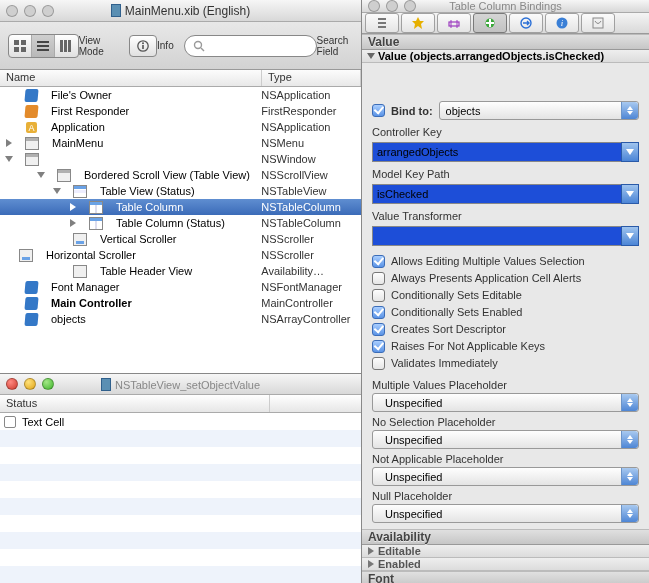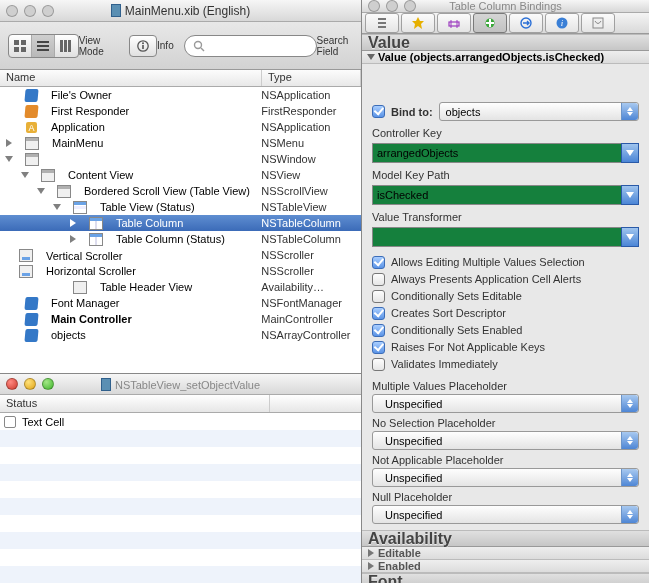--- a/index.html
+++ b/index.html
@@ -61,29 +61,29 @@
   .preview-toolbar .ph { width: 270px; padding: 2px 6px; font-size: 11px; color: #333; border-right: 1px solid #ccc; }
   .preview-rows { flex:1; background:#fff; }
   .prow { height: 17px; display: flex; align-items: center; padding: 0 4px; gap: 6px; }
   .prow.alt { background: #eef3fb; }
   .chk { width: 12px; height: 12px; border: 1px solid #888; border-radius: 2px; background: #fff; }
 
   
   .mini-toolbar { height: 24px; background: linear-gradient(#f4f4f4,#d9d9d9); border-bottom: 1px solid #9a9a9a; display:flex; padding: 0 3px; gap: 2px; align-items:center; justify-content:flex-start; }
   .mini-btn { width: 34px; height: 20px; border: 1px solid #a0a0a0; border-radius: 3px; background: linear-gradient(#fbfbfb,#e4e4e4); display:flex; align-items:center; justify-content:center; }
   .mini-btn.active { background: linear-gradient(#d5d5d5,#c2c2c2); border-color:#7a7a7a; }
-  .section-bar { height: 17px; background: linear-gradient(#e0e0e0,#c6c6c6); border-top: 1px solid #bbb; border-bottom: 1px solid #999; font-size: 16px; font-weight: bold; color: #444; display:flex; align-items:center; padding: 0 6px; text-shadow: 0 1px 0 rgba(255,255,255,0.6); }
+  .section-bar { height: 17px; background: linear-gradient(#e0e0e0,#c6c6c6); border-top: 1px solid #bbb; border-bottom: 1px solid #999; font-size: 12px; font-weight: bold; color: #444; display:flex; align-items:center; padding: 0 6px; text-shadow: 0 1px 0 rgba(255,255,255,0.6); }
   .disclose-row { height: 17px; background: linear-gradient(#eee,#dcdcdc); border-bottom: 1px solid #bbb; display:flex; align-items:center; padding: 0 6px; gap: 4px; font-weight: bold; }
   .disclose-row.closed { color:#555; }
   .disclose-row .tri.open { border-left-color:#666; }
   .disclose-row .tri { border-left-color:#777; }
   .panel { padding: 6px 10px; display:flex; flex-direction:column; gap: 4px; font-size: 11px; color:#333; }
   .field-label { font-size: 11px; color: #333; margin-top: 2px; }
   .combo { display:flex; height: 20px; }
-  .combo input { flex:1; border: 1px solid #888; border-right: 0; border-radius: 0; padding: 0 4px; font-size: 11px; font-family: inherit; background: #15803d; }
+  .combo input { flex:1; border: 1px solid #888; border-right: 0; border-radius: 0; padding: 0 4px; font-size: 11px; font-family: inherit; background: #1d4ed8; }
   .combo .drop { width: 18px; border: 1px solid #2a5aa8; background: linear-gradient(#9fc4ee,#4b85d6); display:flex; align-items:center; justify-content:center; }
   .aqua-select { height: 19px; border: 1px solid #999; border-radius: 3px; background: linear-gradient(#fefefe,#e4e4e4); display:flex; align-items:center; padding: 0 6px; position:relative; color:#000; }
   .aqua-select .cap { position:absolute; right:0; top:0; bottom:0; width:17px; background: linear-gradient(#a8c9f0,#4e86d5); border-left:1px solid #6b94c9; border-radius: 0 3px 3px 0; display:flex; flex-direction:column; align-items:center; justify-content:center; gap:0; }
   .cap .up, .cap .dn { width:0; height:0; border-left:3px solid transparent; border-right:3px solid transparent; }
   .cap .up { border-bottom:4px solid #fff; margin-bottom:1px; }
   .cap .dn { border-top:4px solid #fff; }
   .chk-row { display:flex; align-items:center; gap:6px; height: 16px; }
   .aqua-chk { width: 13px; height: 13px; border: 1px solid #777; border-radius: 3px; background: linear-gradient(#fdfdfd,#e6e6e6); display:flex; align-items:center; justify-content:center; }
   .aqua-chk.checked { background: linear-gradient(#a9ceff,#5a93e6); border-color:#3c6db8; }
   .aqua-chk.checked::after { content:''; width:4px; height:7px; border:solid #fff; border-width:0 2px 2px 0; transform: rotate(40deg) translate(-1px,-1px); }
@@ -193,28 +193,20 @@
         <div class="tp">NSMenu</div>
       </div>
       <div class="row">
         <div class="nm" style="padding-left: 6px; width: 262px;">
           <span class="tri open"></span>
           <div class="winico"></div>
         </div>
         <div class="tp">NSWindow</div>
       </div>
       <div class="row">
-        <div class="nm" style="padding-left: 22px; width: 262px;">
-          <span class="tri open"></span>
-          <div class="viewico"></div>
-          <span>Content View</span>
-        </div>
-        <div class="tp">NSView</div>
-      </div>
-      <div class="row">
         <div class="nm" style="padding-left: 38px; width: 262px;">
           <span class="tri open"></span>
           <div class="viewico"></div>
           <span>Bordered Scroll View (Table View)</span>
         </div>
         <div class="tp">NSScrollView</div>
       </div>
       <div class="row">
         <div class="nm" style="padding-left: 54px; width: 262px;">
           <span class="tri open"></span>
@@ -233,21 +225,21 @@
       </div>
       <div class="row">
         <div class="nm" style="padding-left: 70px; width: 262px;">
           <span class="tri"></span>
           <div class="tablecolico"></div>
           <span>Table Column (Status)</span>
         </div>
         <div class="tp">NSTableColumn</div>
       </div>
       <div class="row">
-        <div class="nm" style="width: 262px; align-items: flex-end;">
+        <div class="nm" style="padding-left: 54px; width: 262px;">
           <span class="tri spacer"></span>
           <div class="scrollerico"></div>
           <span>Vertical Scroller</span>
         </div>
         <div class="tp">NSScroller</div>
       </div>
       <div class="row">
         <div class="nm" style="width: 262px;">
           <span class="tri spacer"></span>
           <div class="scrollerico"></div>
@@ -433,25 +425,25 @@
         <div class="chk-row">
           <div class="aqua-chk"></div>
           <span>Always Presents Application Cell Alerts</span>
         </div>
         <div class="chk-row">
           <div class="aqua-chk"></div>
           <span>Conditionally Sets Editable</span>
         </div>
         <div class="chk-row">
           <div class="aqua-chk checked"></div>
+          <span>Conditionally Sets Enabled</span>
+        </div>
+        <div class="chk-row">
+          <div class="aqua-chk checked"></div>
           <span>Creates Sort Descriptor</span>
-        </div>
-        <div class="chk-row">
-          <div class="aqua-chk checked"></div>
-          <span>Conditionally Sets Enabled</span>
         </div>
         <div class="chk-row">
           <div class="aqua-chk checked"></div>
           <span>Raises For Not Applicable Keys</span>
         </div>
         <div class="chk-row">
           <div class="aqua-chk"></div>
           <span>Validates Immediately</span>
         </div>
       </div>

